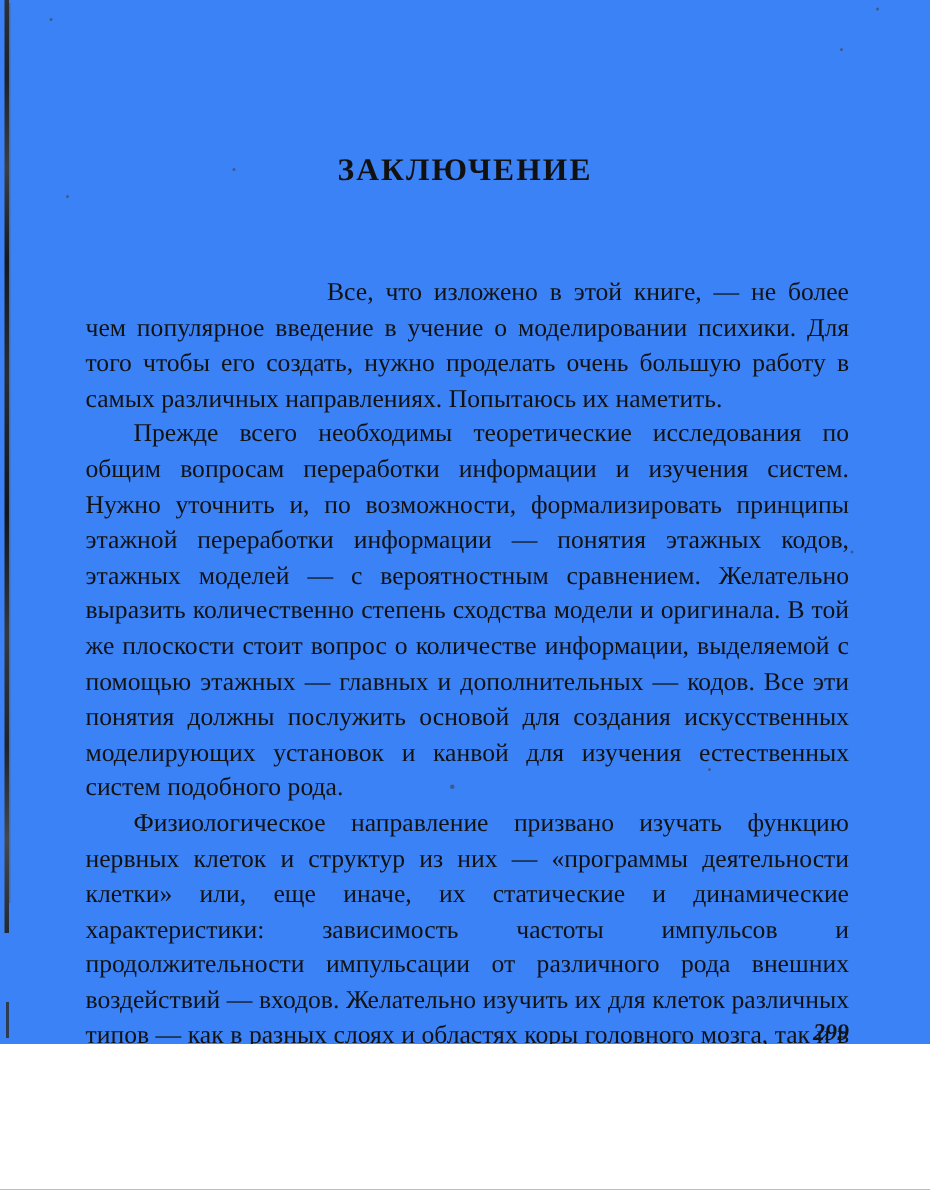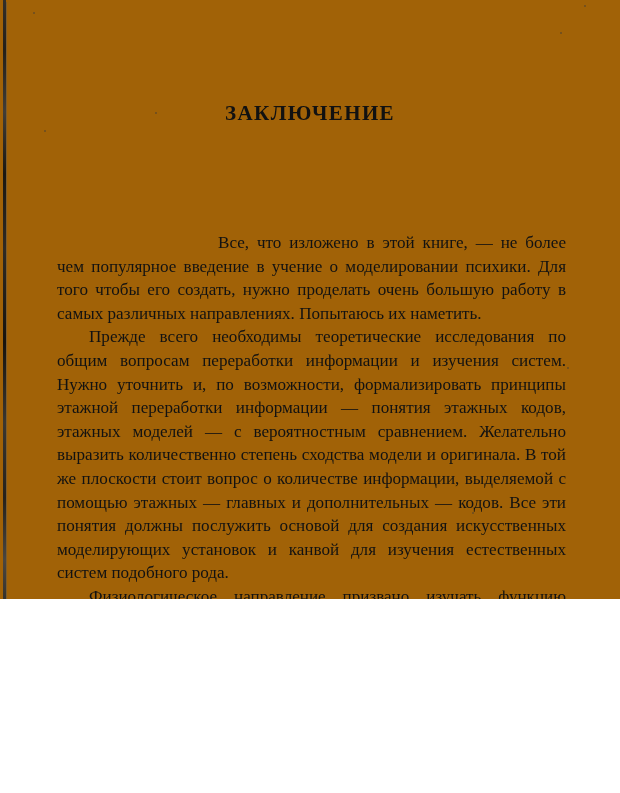--- a/index.html
+++ b/index.html
@@ -6,22 +6,22 @@
     margin: 0;
     padding: 0;
     background: #ffffff;
   }
   body {
     font-family: "Liberation Serif", "DejaVu Serif", serif;
   }
   #page {
     position: relative;
     width: 620px;
-    height: 599px;
-    background: #a16207;
+    height: 696px;
+    background: #3b82f6;
     overflow: hidden;
   }
 
   
   .scan-edge {
     position: absolute;
     left: 3px;
     top: 0px;
     width: 3px;
     height: 622px;
@@ -69,21 +69,20 @@
     color: #111111;
     font-family: "Liberation Serif", "DejaVu Serif", serif;
   }
 
   
   .body-block {
     position: absolute;
     left: 57px;
     top: 183px;
     width: 509px;
-    margin-top: 48px;
   }
   .para {
     margin: 0;
     text-align: justify;
     text-justify: inter-word;
     font-size: 17.1px;
     line-height: 23.6px;
     color: #121212;
     font-family: "Liberation Serif", "DejaVu Serif", serif;
     text-indent: 32px;

